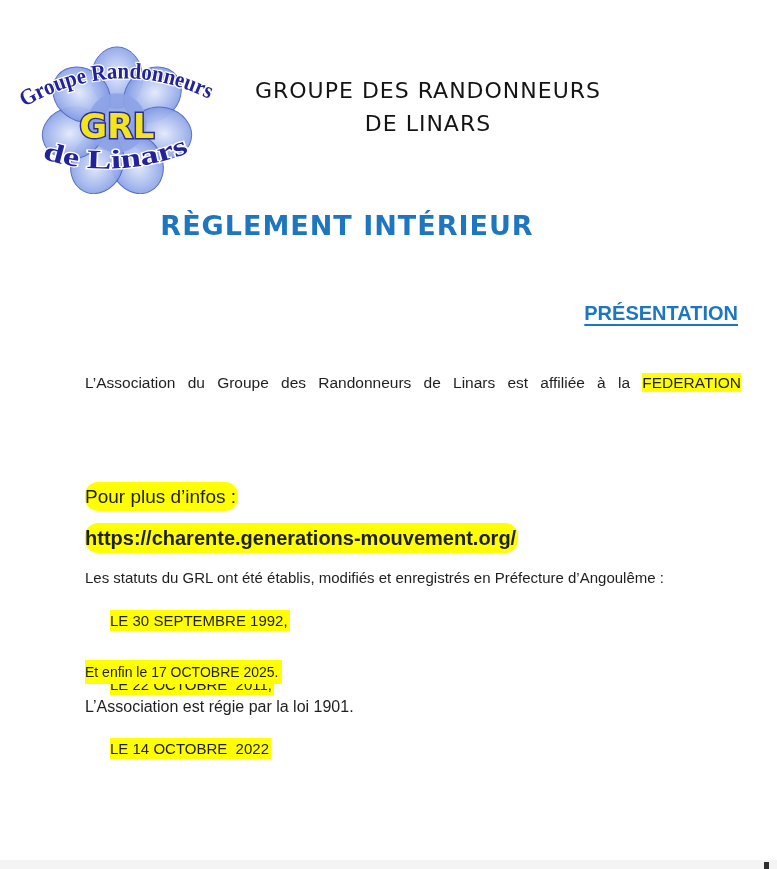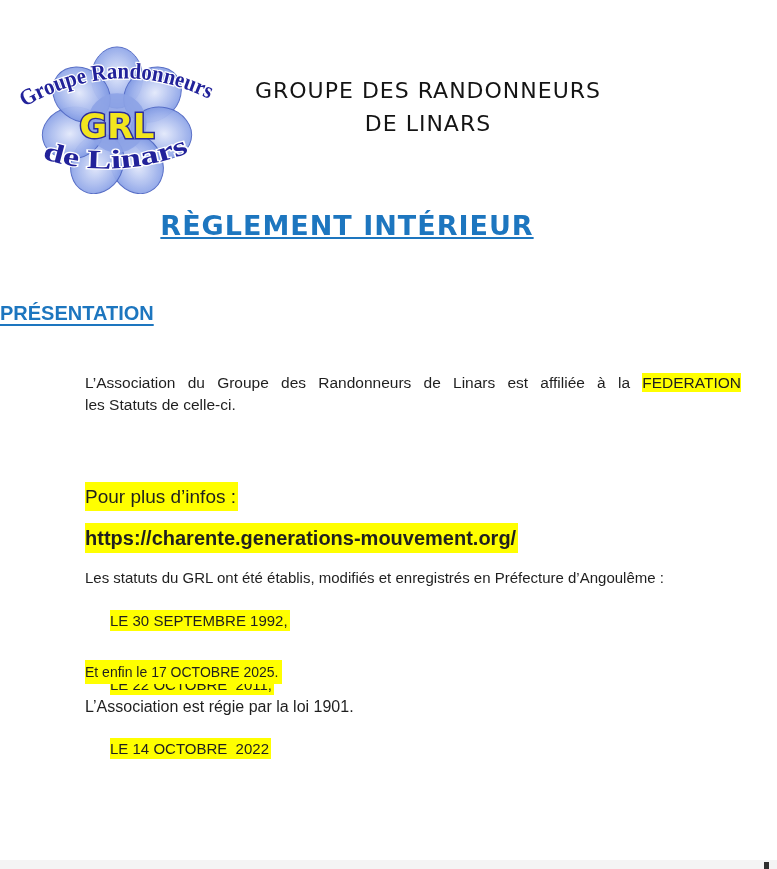--- a/index.html
+++ b/index.html
@@ -20,42 +20,42 @@
   
   .header-title{
     position:absolute;left:230px;top:74px;width:396px;
     text-align:center;font-family:"DejaVu Sans",sans-serif;
     font-weight:400;font-size:22px;line-height:33px;letter-spacing:1px;color:#141414;
   }
 
   .main-title{
     position:absolute;left:0;top:210px;width:694px;text-align:center;
     font-family:"DejaVu Sans",sans-serif;font-weight:700;font-size:27px;
-    letter-spacing:1px;color:var(--accent-blue);text-decoration:underline;
+    letter-spacing:1px;color:var(--accent-blue);
   }
 
   .section-title{
-    position:absolute;left:0;top:302px;width:738px;text-align:left;
+    position:absolute;left:0;top:302px;width:738px;text-align:right;
     font-weight:700;font-size:20px;color:var(--accent-blue);
   }
   .section-title span{
     text-decoration:underline;text-decoration-thickness:2px;text-underline-offset:4px;
   }
 
   .para{
     position:absolute;left:85px;width:656px;font-size:15.5px;line-height:21.5px;color:var(--text);
   }
   .para-affil{top:372px;}
   .pline{text-align:justify;}
   .pline.jlast{text-align-last:justify;}
   .para mark,.hl{background:var(--hl);color:inherit;padding:1px 0;}
 
   .infos-label{position:absolute;left:85px;top:486px;font-size:19px;}
   .infos-url{position:absolute;left:85px;top:527px;font-size:20px;font-weight:bold;}
-  .infos-label .hl,.infos-url .hl{padding:4px 2px 4px 0;}
+  .infos-label .hl,.infos-url .hl{padding:4px 2px 4px 0;border-radius:13px;}
 
   .statutes{position:absolute;left:85px;top:567px;font-size:15px;line-height:21.4px;}
   .hl-line{white-space:pre;}
   .hl-line .hl{padding:2px 2px 2px 0;text-align:right;}
 
   .final-date{position:absolute;left:85px;top:664px;font-size:14px;}
   .final-date .hl{padding:4px 3px 4px 0;}
 
   .law-line{position:absolute;left:85px;top:698px;font-size:16px;}
 
@@ -102,21 +102,20 @@
   </div>
 
   <div class="main-title">RÈGLEMENT INTÉRIEUR</div>
 
   <div class="section-title">
     <span>PRÉSENTATION</span>
   </div>
 
   <div class="para para-affil">
     <div class="pline jlast"><span>L’Association du Groupe des Randonneurs de Linars est affiliée à la </span><mark>FEDERATION</mark></div>
-    <div class="pline"><span>les Statuts de celle-ci.</span></div>
   </div>
 
   <div class="infos-label">
     <span class="hl">Pour plus d’infos :</span>
   </div>
   <div class="infos-url">
     <span class="hl">https://charente.generations-mouvement.org/</span>
   </div>
 
   <div class="statutes">

